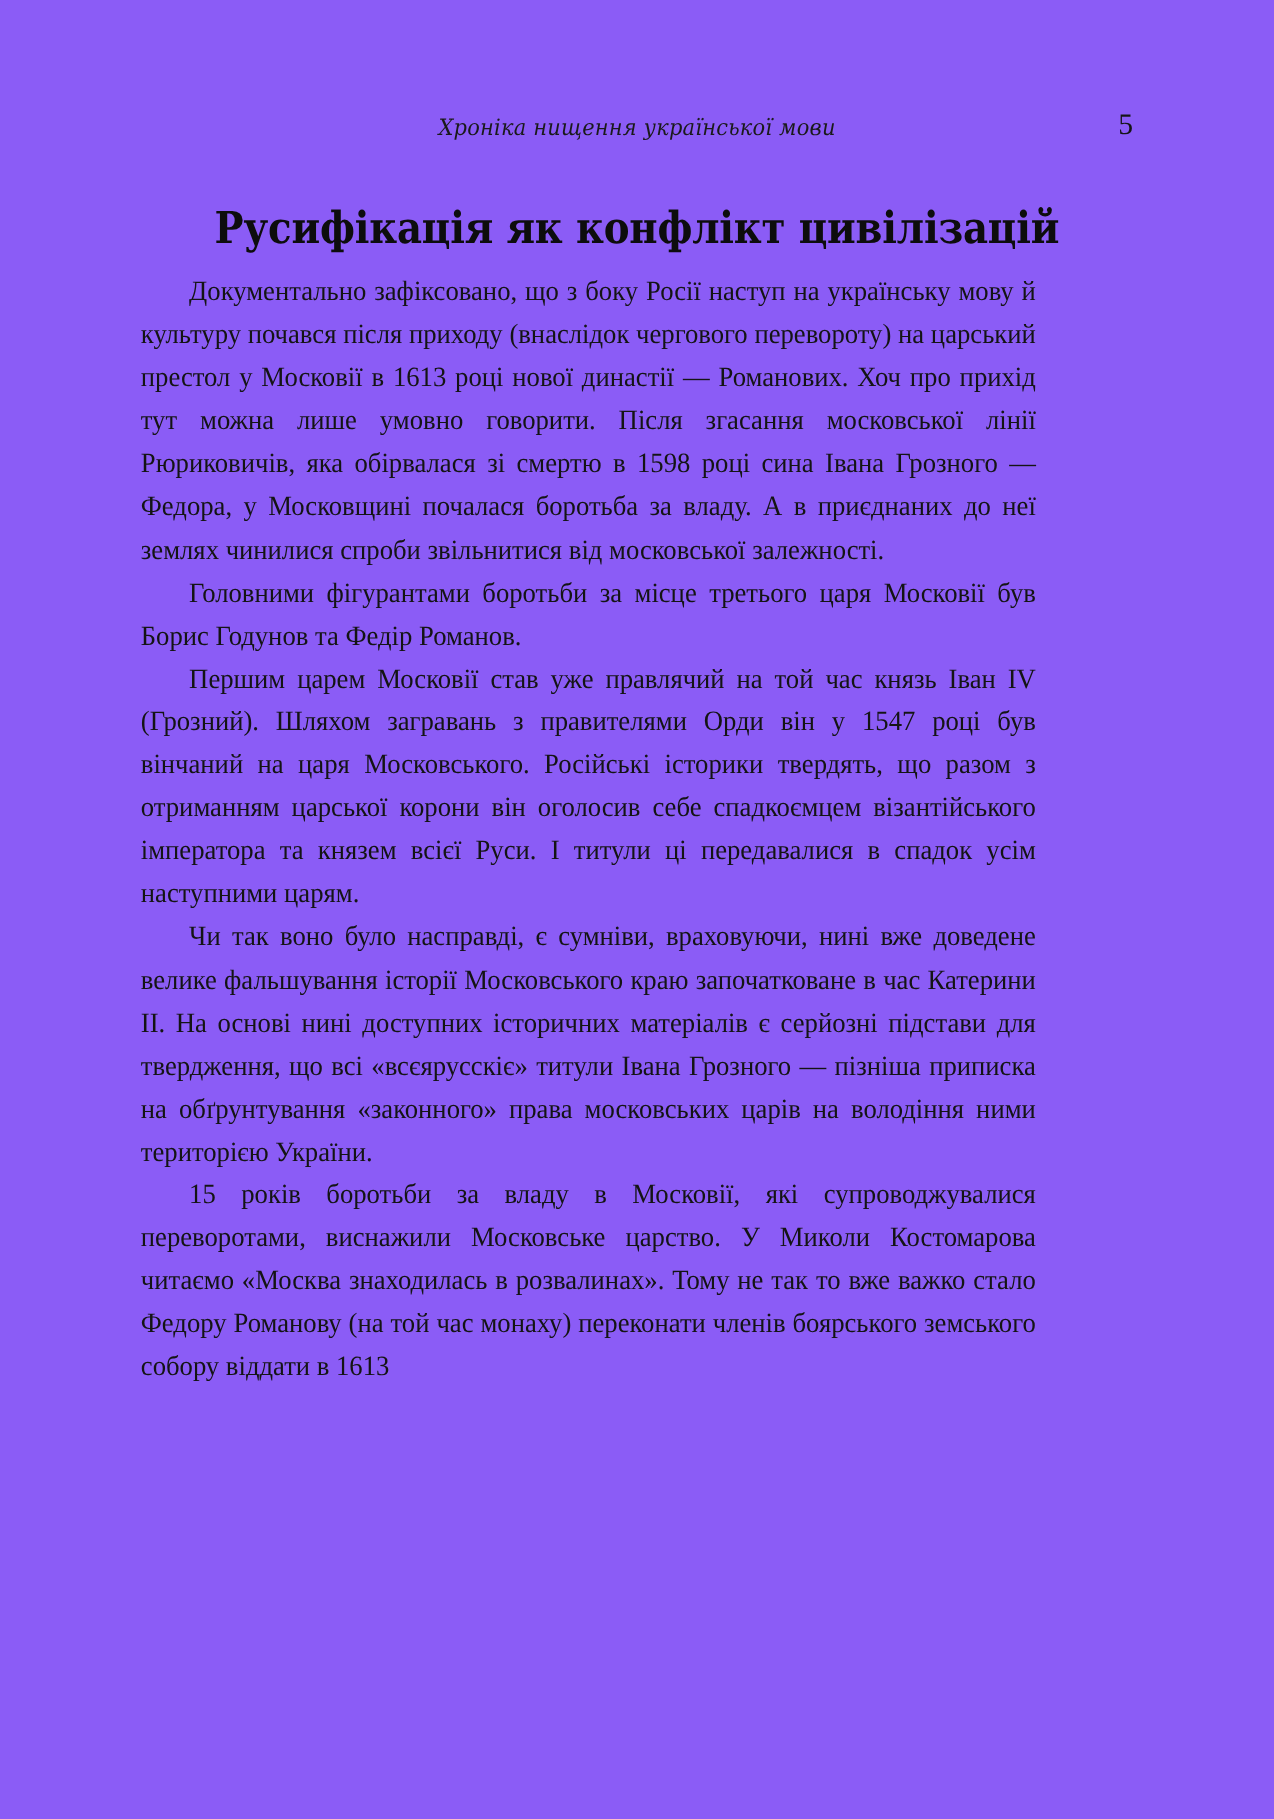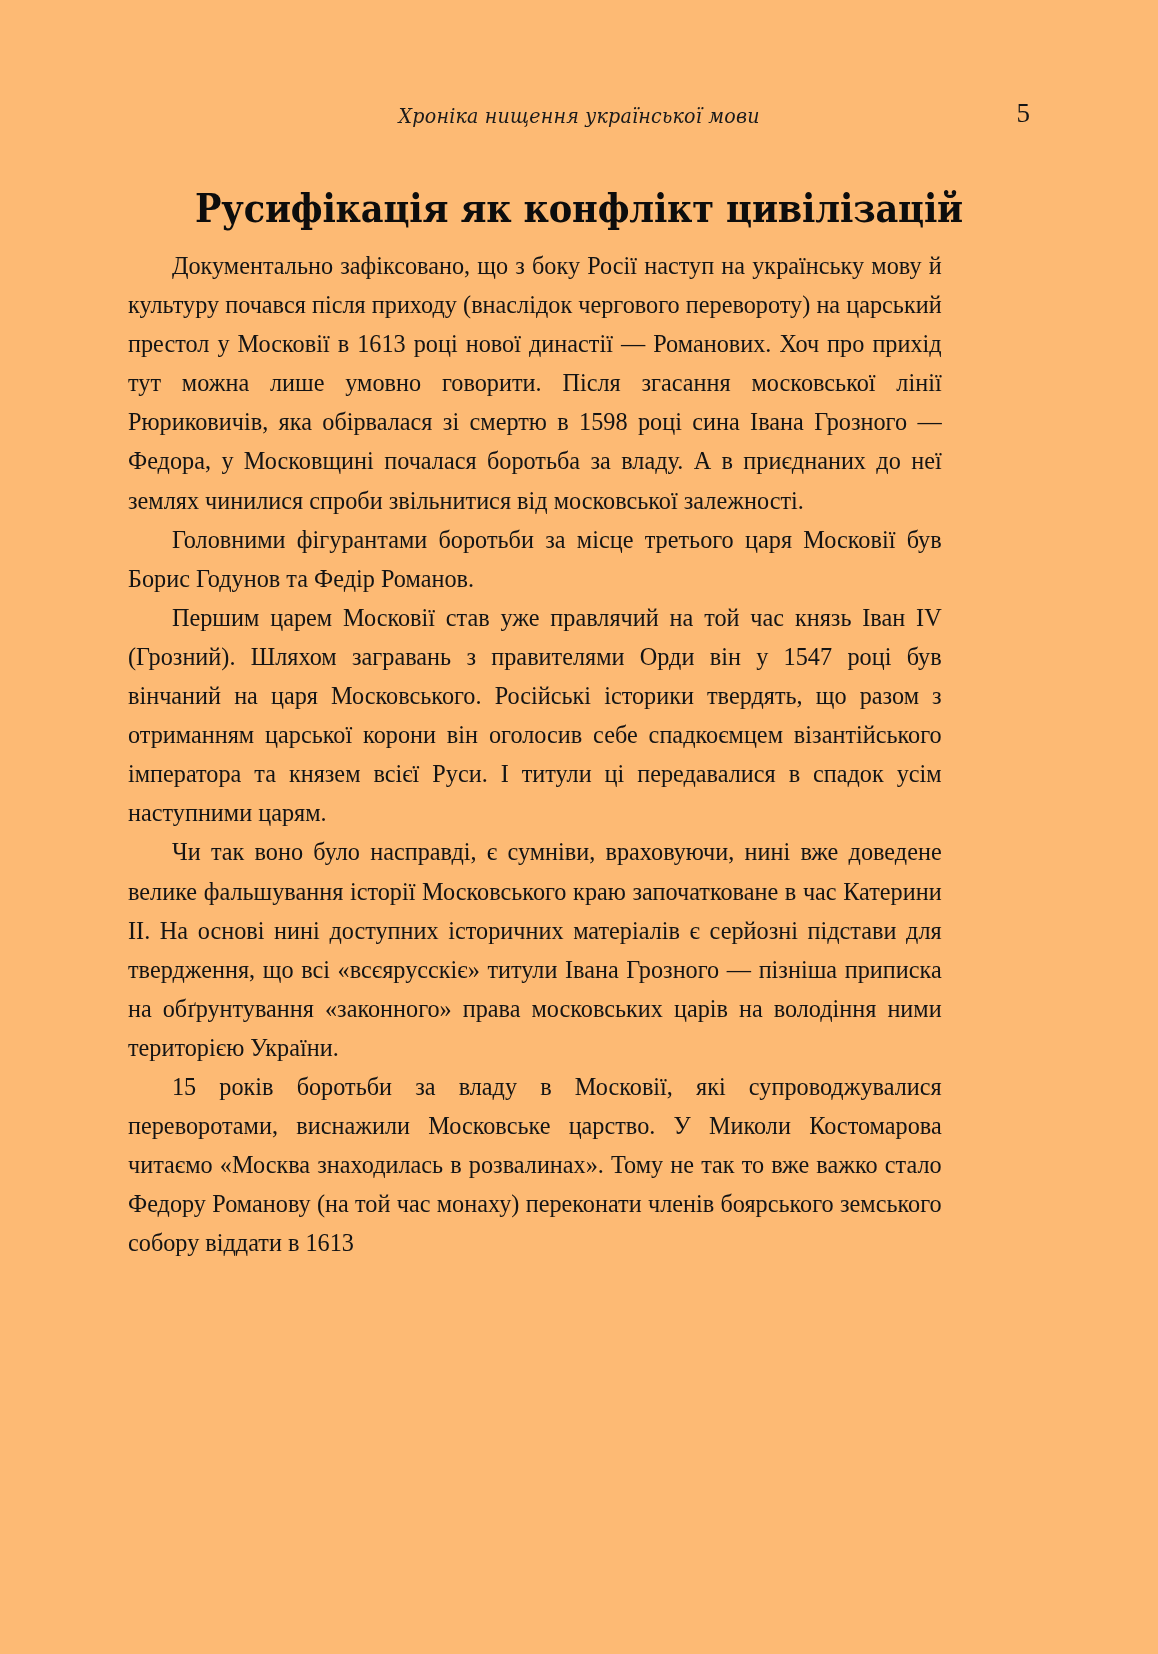--- a/index.html
+++ b/index.html
@@ -7,21 +7,21 @@
     margin: 0;
     padding: 0;
     background: #ffffff;
   }
 
   .page {
     position: relative;
     width: 1158px;
     height: 1654px;
     margin: 0 auto;
-    background: #fdba74;
+    background: #8b5cf6;
     box-sizing: border-box;
     overflow: hidden;
     font-family: "Liberation Serif", "DejaVu Serif", serif;
     color: #141414;
     -webkit-font-smoothing: antialiased;
   }
 
   
   .running-head {
     position: absolute;

